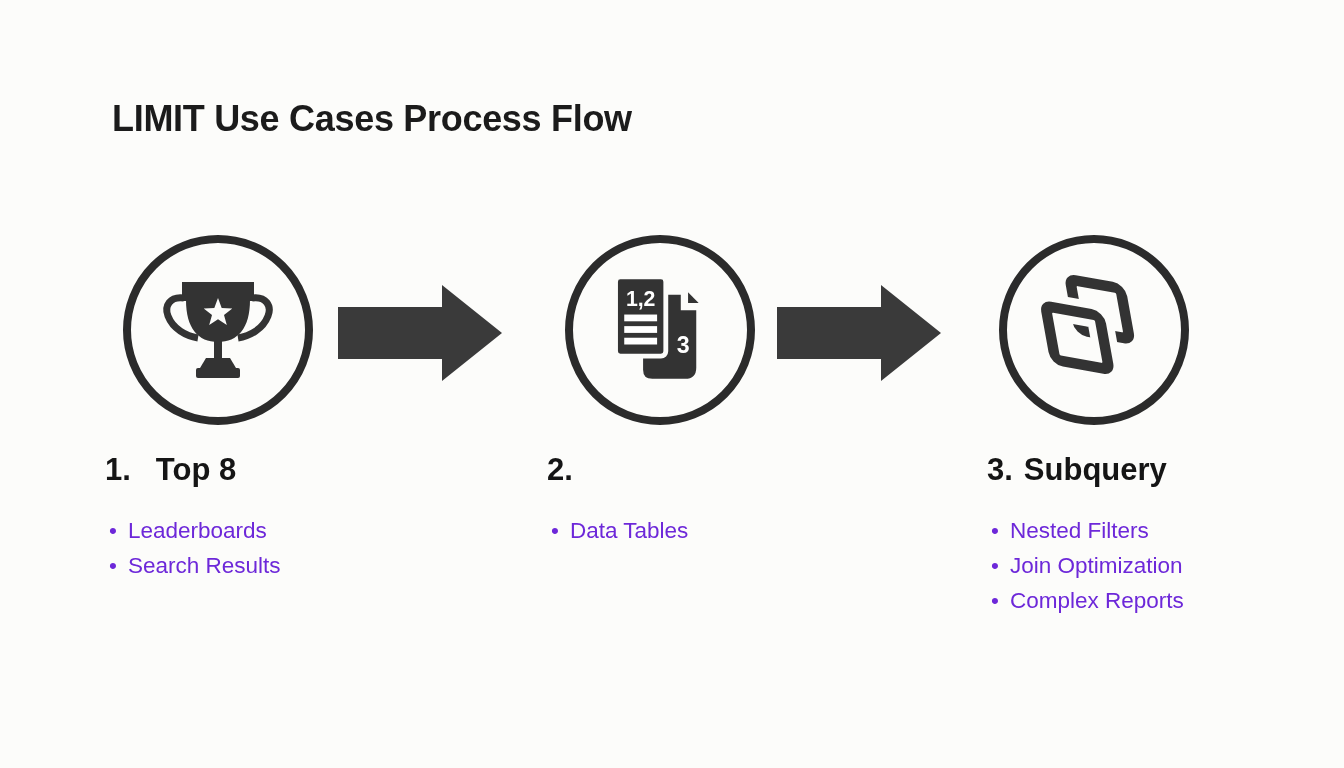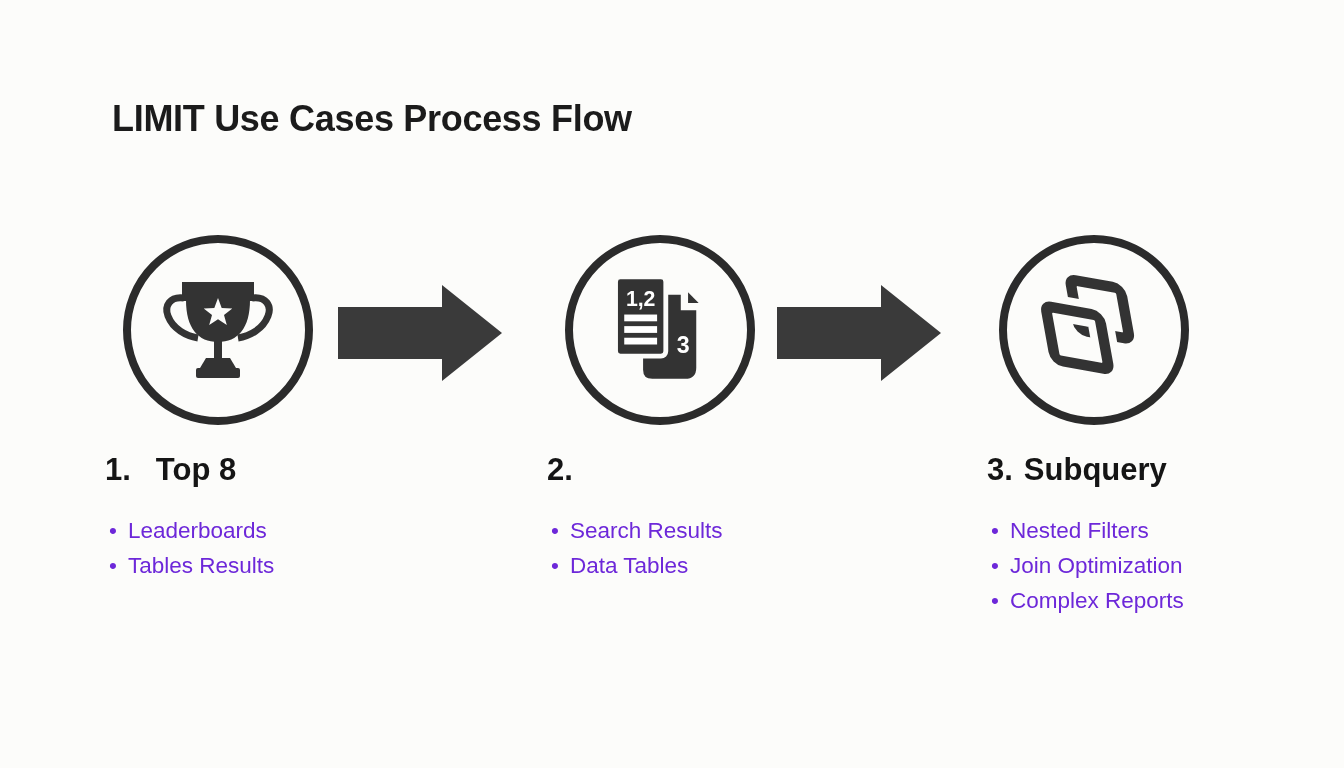--- a/index.html
+++ b/index.html
@@ -90,33 +90,30 @@
 <div class="col col1">
   <div class="heading">
     <span class="num wide">1.</span>
     <span>Top 8</span>
   </div>
   <ul class="items">
     <li>
         <span>Leaderboards</span>
       </li>
     <li>
-        <span>Tables Results</span>
+        <span>Search Results</span>
       </li>
   </ul>
 </div>
 
 <div class="col col2">
   <div class="heading">
     <span class="num">2.</span>
   </div>
   <ul class="items">
-    <li>
-        <span>Search Results</span>
-      </li>
     <li>
         <span>Data Tables</span>
       </li>
   </ul>
 </div>
 
 <div class="col col3">
   <div class="heading">
     <span class="num">3.</span>
     <span>Subquery</span>

